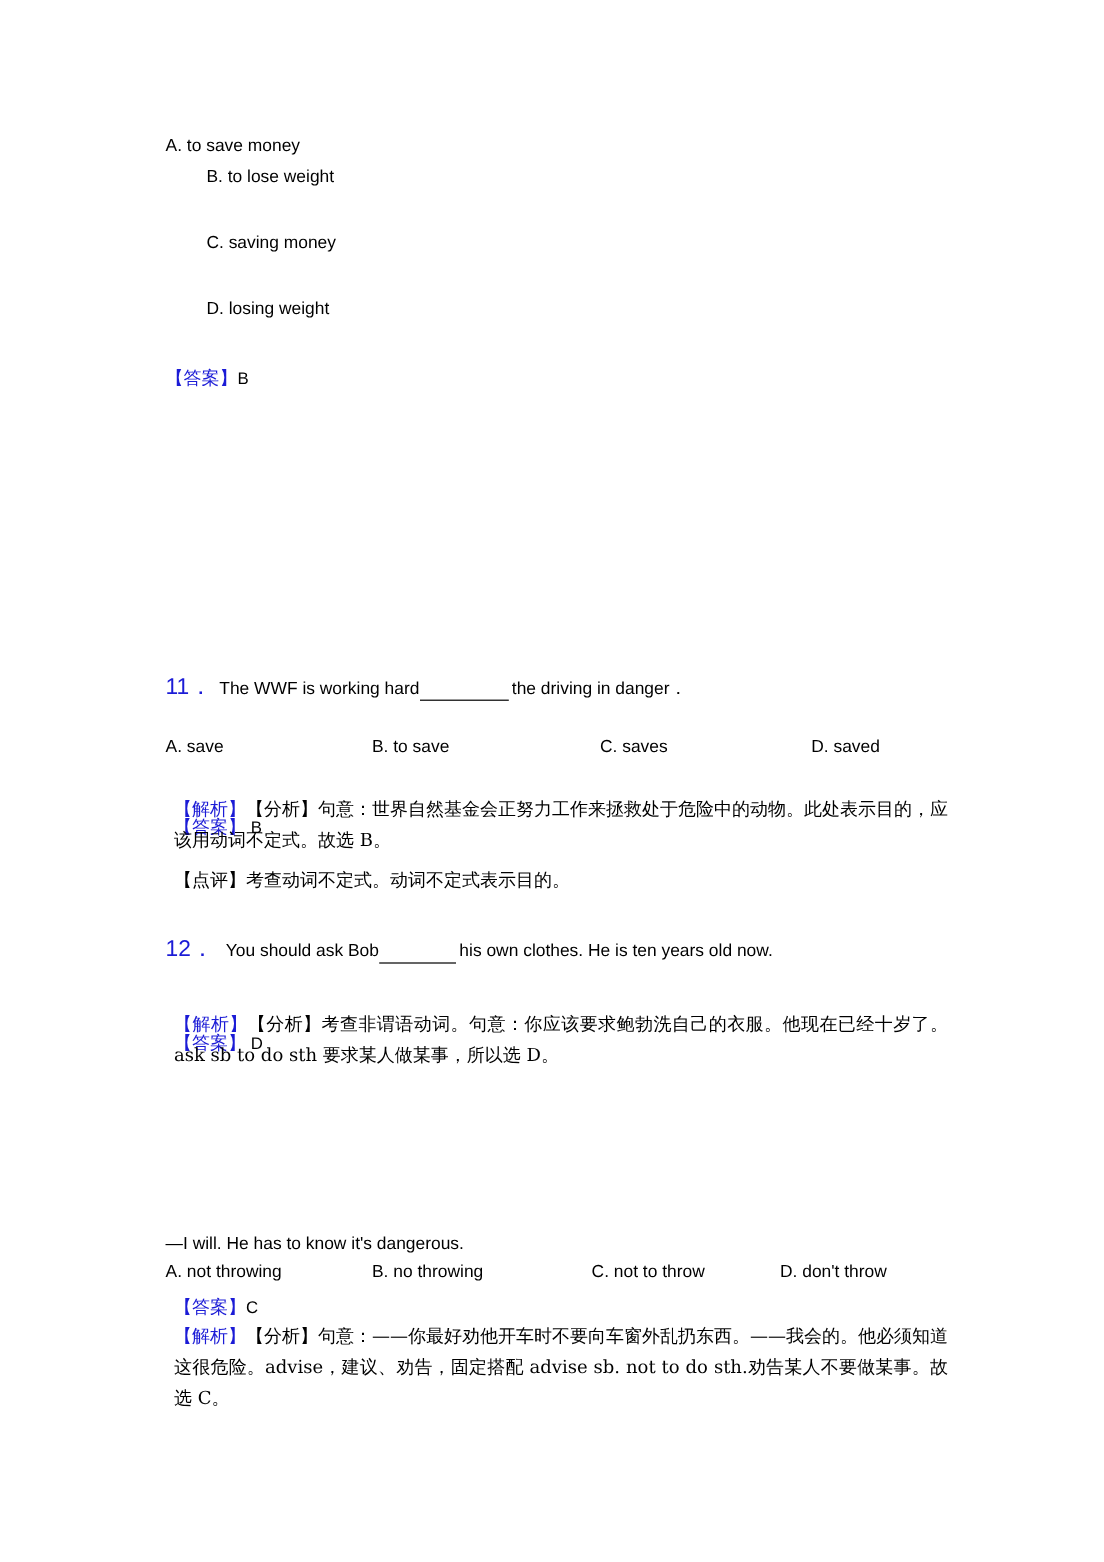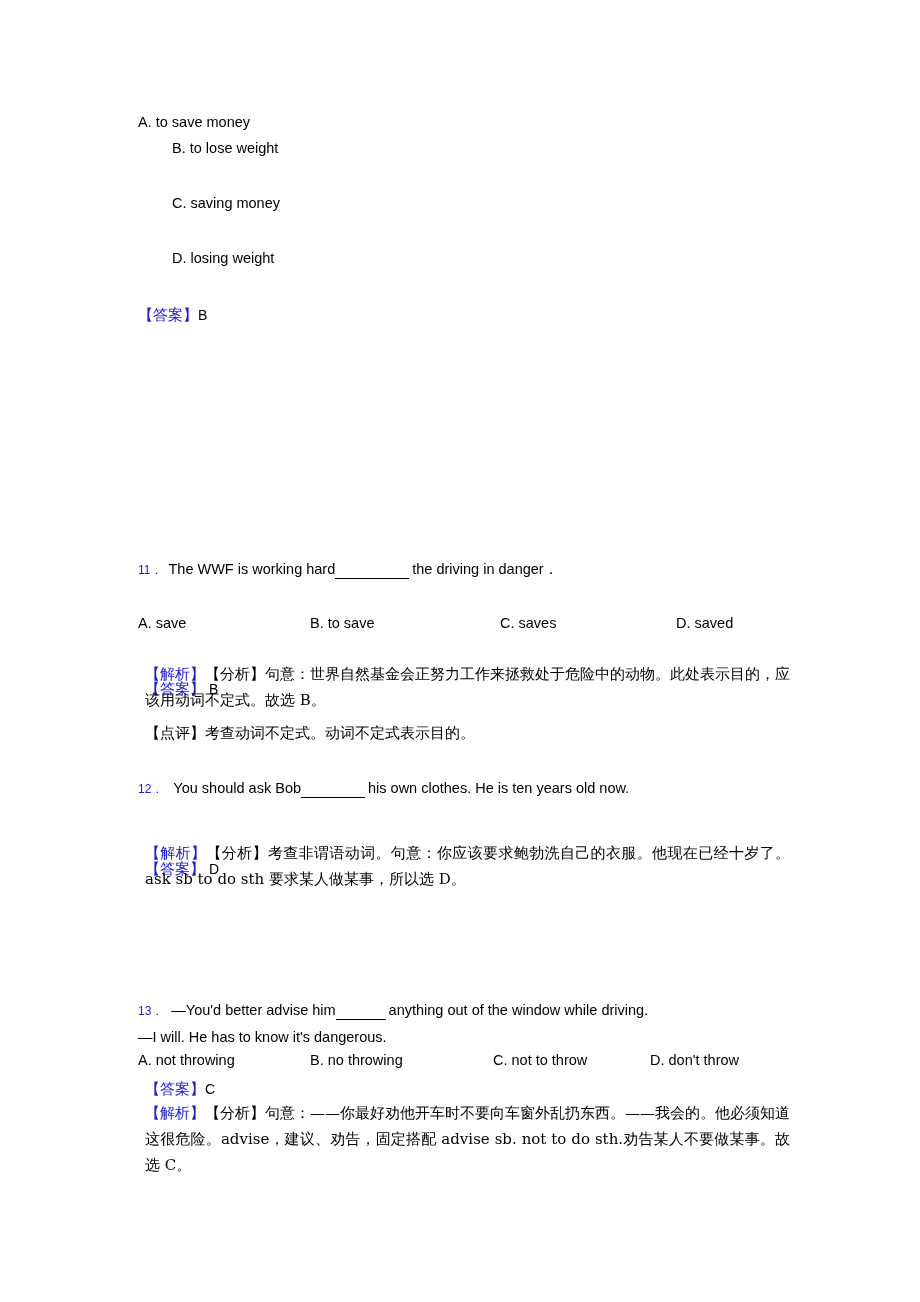--- a/index.html
+++ b/index.html
@@ -43,21 +43,21 @@
   .kbracket {
     font-family: "DejaVu Serif", "Liberation Serif", serif;
   }
   .lat {
     font-family: "Liberation Sans", "DejaVu Sans", sans-serif;
     font-size: 14px;
   }
   .qnum {
     color: #1b1bd6;
     font-family: "Liberation Sans", "DejaVu Sans", sans-serif;
-    font-size: 12px;
+    font-size: 19px;
   }
   .blank {
     display: inline-block;
     border-bottom: 1.2px solid #000;
     vertical-align: baseline;
   }
   .b-long { width: 74px; }
   .b-mid  { width: 64px; }
   .b-short{ width: 50px; }
 
@@ -129,23 +129,20 @@
   <div class="abs" style="top:778px;">
     <span class="qnum">12．</span><span class="en" style="padding-left:10px;">You should ask Bob</span><span class="blank b-mid">&nbsp;</span><span class="en" style="padding-left:3px;">his own clothes. He is ten years old now.</span>
   </div>
   <div class="abs" style="top:857px; left:145px;">
     <span class="cn blue kbracket">【答案】</span><span class="lat" style="padding-left:4px;">D</span>
   </div>
   <div class="abs cn" style="top:841px; left:145px; width:645px;">
     <span class="blue kbracket">【解析】</span><span class="kbracket">【分析】</span><span>考查非谓语动词。句意：你应该要求鲍勃洗自己的衣服。他现在已经十岁了。ask sb to do sth 要求某人做某事，所以选 D。</span>
   </div>
 
-  <div class="abs" style="top:1000px;">
-    <span class="qnum">13．</span><span class="en" style="padding-left:8px;">—You'd better advise him</span><span class="blank b-short">&nbsp;</span><span class="en" style="padding-left:3px;">anything out of the window while driving.</span>
-  </div>
   <div class="abs" style="top:1027px;">
     <span class="en">—I will. He has to know it's dangerous.</span>
   </div>
   <div class="abs optrow t13" style="top:1052px; width:652px;">
     <span class="oc0">A. not throwing</span>
     <span class="oc1">B. no throwing</span>
     <span class="oc2">C. not to throw</span>
     <span class="oc3">D. don't throw</span>
   </div>
   <div class="abs" style="top:1077px; left:145px;">

